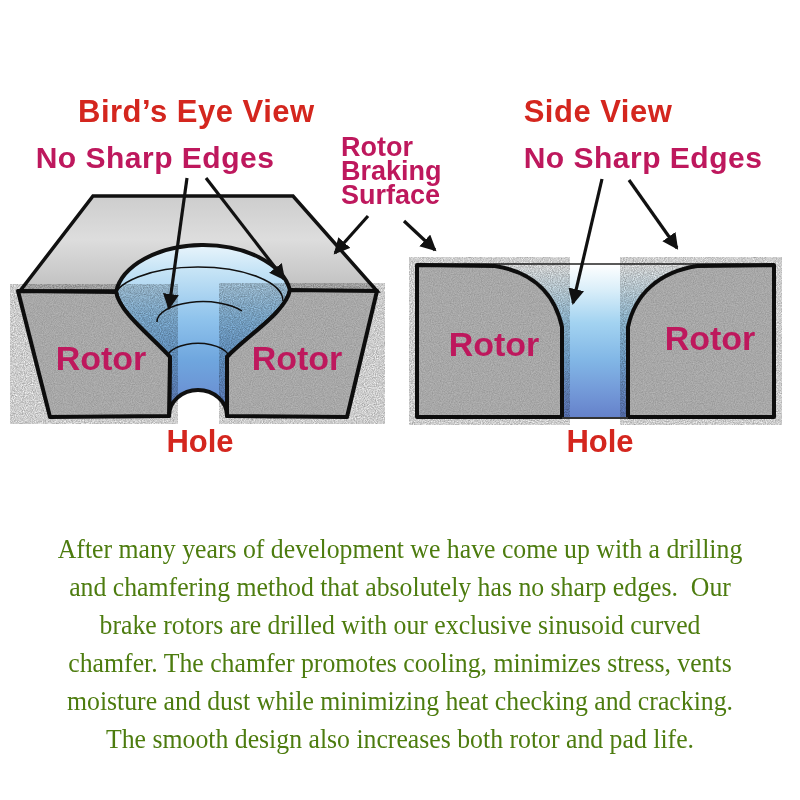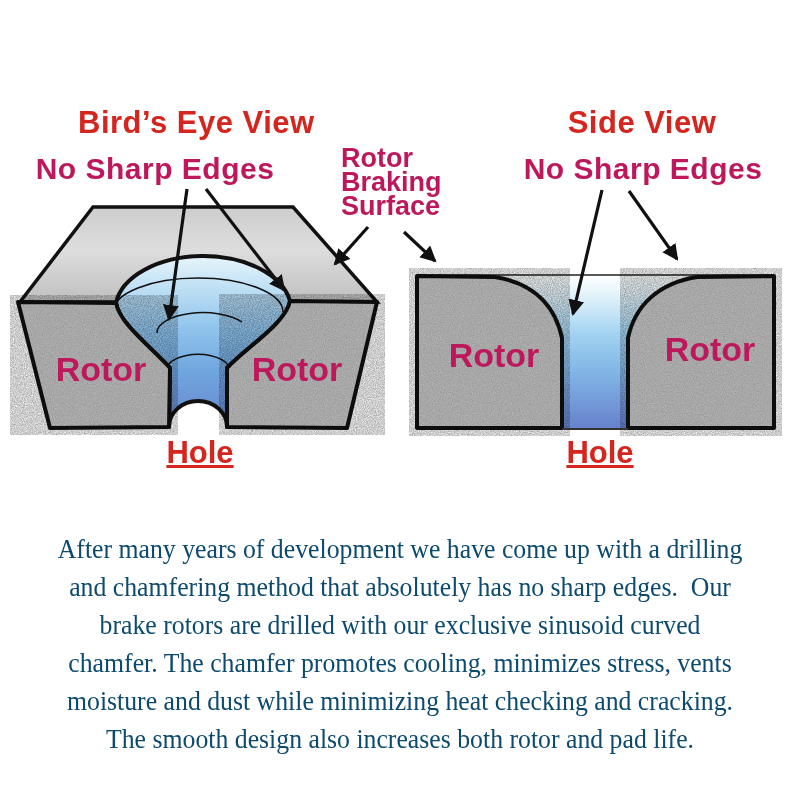--- a/index.html
+++ b/index.html
@@ -1,33 +1,33 @@
 <!DOCTYPE html>
 <html><head>
 <meta charset="utf-8">
 <style>
   html,body{margin:0;padding:0;}
   body{
     width:800px;height:800px;background:#ffffff;
     font-family:"Liberation Sans",sans-serif;
     position:relative;overflow:hidden;
   }
-  .diagram{position:absolute;left:0;top:16px;width:700px;height:470px;}
+  .diagram{position:absolute;left:0;top:5px;width:700px;height:470px;}
   .diagram svg{position:absolute;left:0;top:0;}
   .lbl{position:absolute;line-height:1;white-space:nowrap;color:#be185d;font-weight:bold;}
   .red{color:#D4261E;}
   .center{text-align:center;}
   .title{font-size:31px;letter-spacing:0.5px;}
   .edges{font-size:30px;letter-spacing:0.5px;}
   .braking{font-size:27px;line-height:24px;white-space:pre-line;text-align:left;}
   .rotor{font-size:34px;}
-  .hole{font-size:31px;text-decoration:underline;}
+  .hole{font-size:31px;}
   .paragraph{
     position:absolute;left:0;top:530px;width:800px;
-    font-family:"Liberation Serif",serif;color:#0c4a6e;
+    font-family:"Liberation Serif",serif;color:#4d7c0f;
   }
   .pline{
     width:800px;height:38px;line-height:38px;font-size:28px;
     text-align:center;white-space:pre;
     transform:scaleX(0.92);transform-origin:50% 50%;
   }
 </style>
 </head>
 <body>
 
@@ -89,21 +89,21 @@
       <line x1="602" y1="174" x2="573" y2="298"></line>
       <line x1="629" y1="175" x2="677" y2="243"></line>
     </g>
   </svg>
 
   <div class="lbl title red center" style="left:78px;top:91px;width:236px;">Bird’s Eye View</div>
   <div class="lbl edges center" style="left:30px;top:138px;width:250px;">No Sharp Edges</div>
   <div class="lbl braking" style="left:341px;top:130px;">Rotor
 Braking
 Surface</div>
-  <div class="lbl title red center" style="left:521px;top:91px;width:154px;margin-left:44px;">Side View</div>
+  <div class="lbl title red center" style="left:521px;top:91px;width:154px;">Side View</div>
   <div class="lbl edges center" style="left:520px;top:138px;width:246px;">No Sharp Edges</div>
 
   <div class="lbl rotor center" style="left:41px;top:336px;width:120px;">Rotor</div>
   <div class="lbl rotor center" style="left:237px;top:336px;width:120px;">Rotor</div>
   <div class="lbl rotor center" style="left:434px;top:322px;width:120px;">Rotor</div>
   <div class="lbl rotor center" style="left:650px;top:316px;width:120px;">Rotor</div>
 
   <div class="lbl hole red center" style="left:140px;top:421px;width:120px;">Hole</div>
   <div class="lbl hole red center" style="left:540px;top:421px;width:120px;">Hole</div>
 </div>

